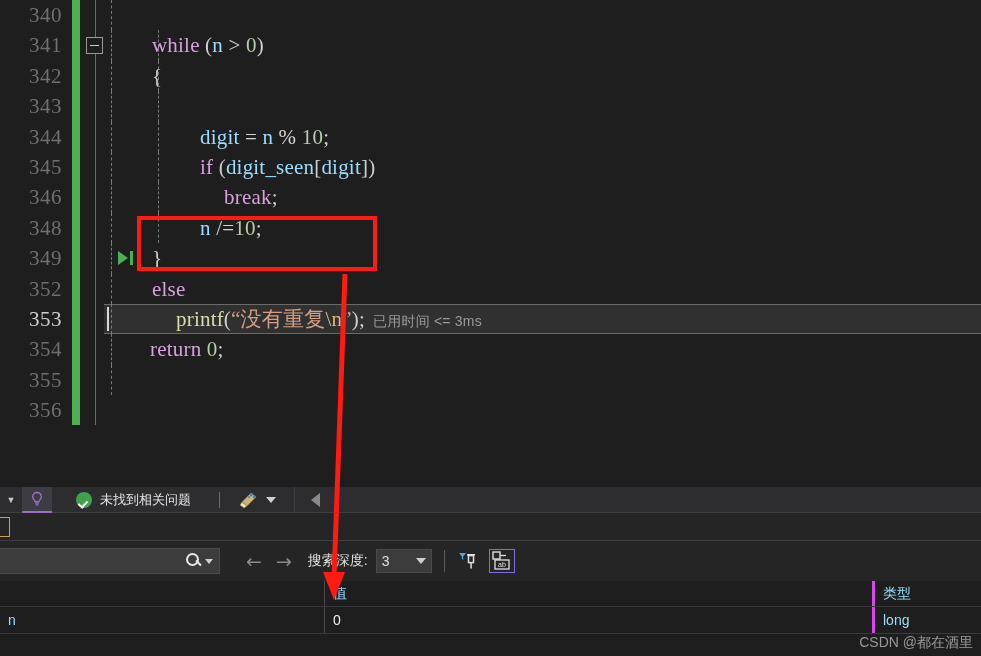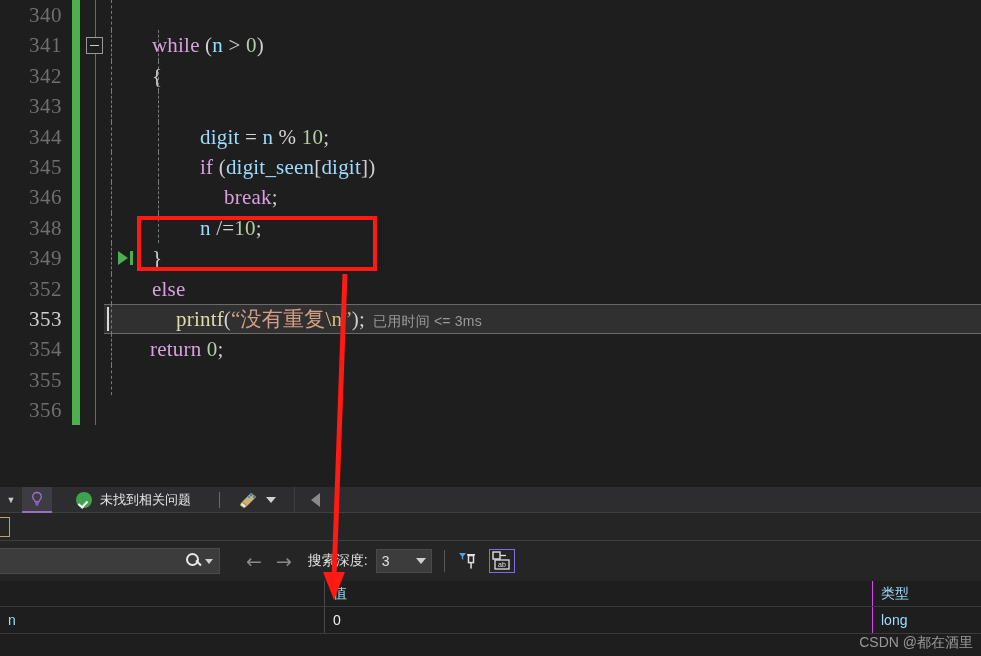--- a/index.html
+++ b/index.html
@@ -208,21 +208,21 @@
     position: absolute; left: 0; top: 26px; width: 981px; height: 27px;
     border-bottom: 1px solid #3a3a3a;
   }
   .gcell { position: absolute; top: 0; height: 100%; display: flex; align-items: center; }
   .gcell-txt {
     padding-left: 8px; font-size: 14px;
     font-family: "Liberation Sans", sans-serif; white-space: nowrap;
   }
   .col-name { left: 0; width: 324px; }
   .col-val  { left: 324px; width: 548px; border-left: 1px solid #4a4a4a; }
-  .col-type { left: 872px; width: 109px; border-left: 1px solid #d946ef; }
+  .col-type { left: 872px; width: 109px; border-left: 3px solid #d946ef; }
   .hdr-txt { color: #9cdcfe; }
   .name-txt { color: #9cdcfe; }
   .val-txt { color: #f0f0f0; }
   .type-txt { color: #9cdcfe; }
 
   .watermark {
     position: absolute; right: 8px; bottom: 4px;
     color: #9a9a9a; font-size: 14px;
     font-family: "Liberation Sans", sans-serif;
   }

